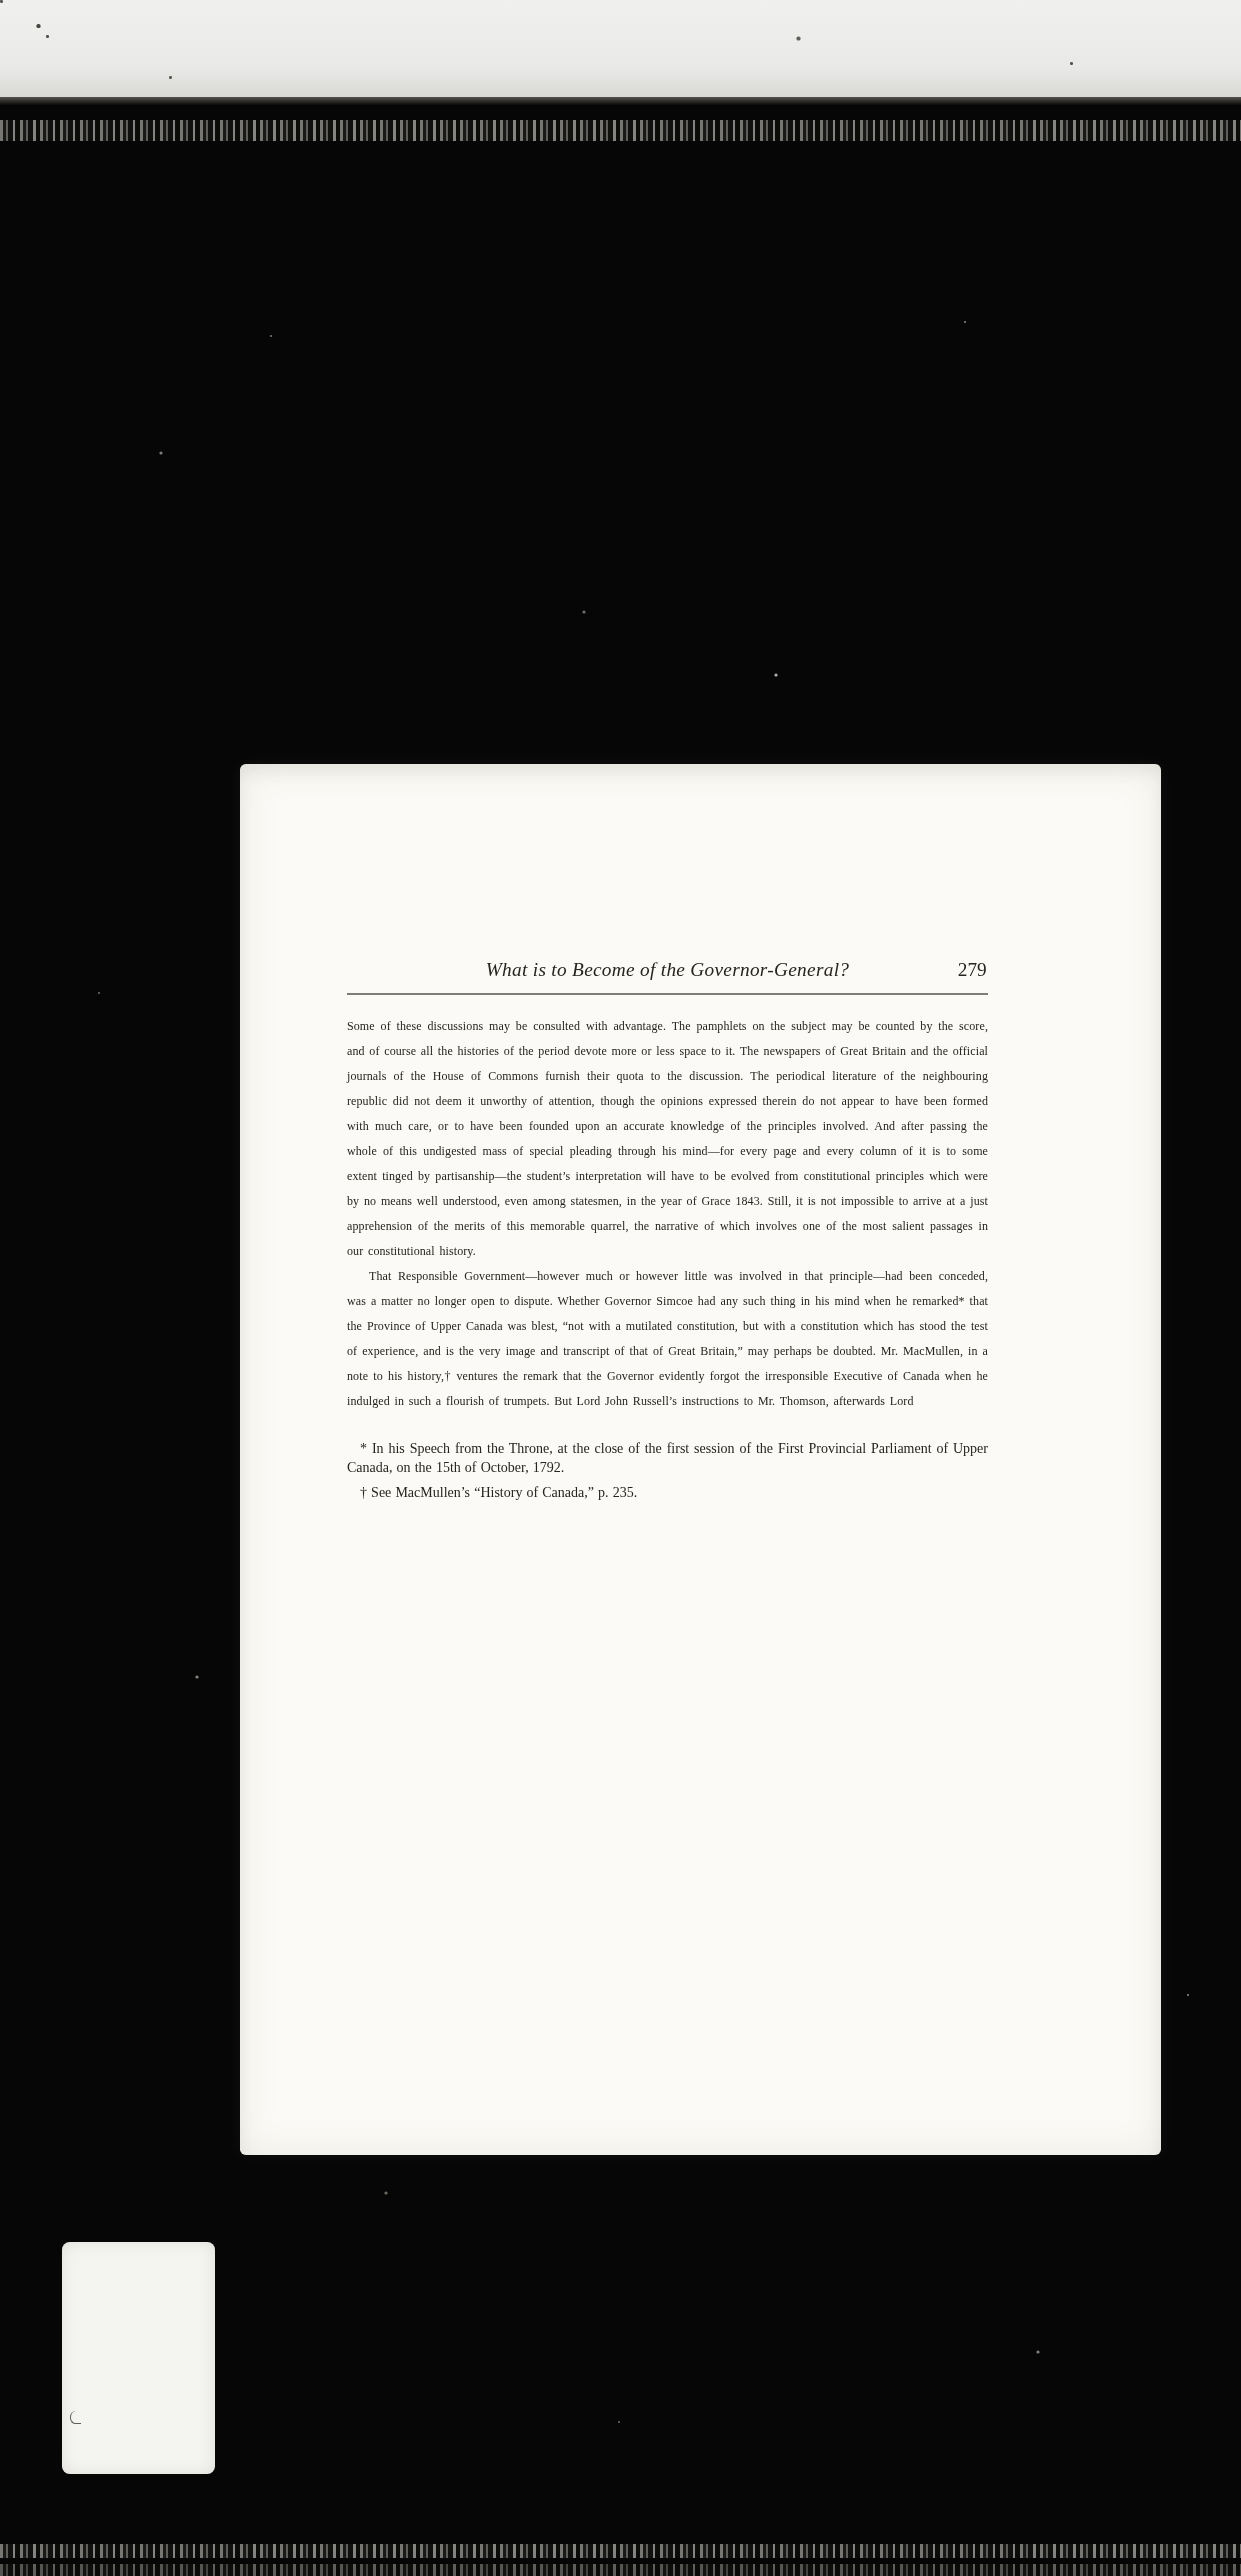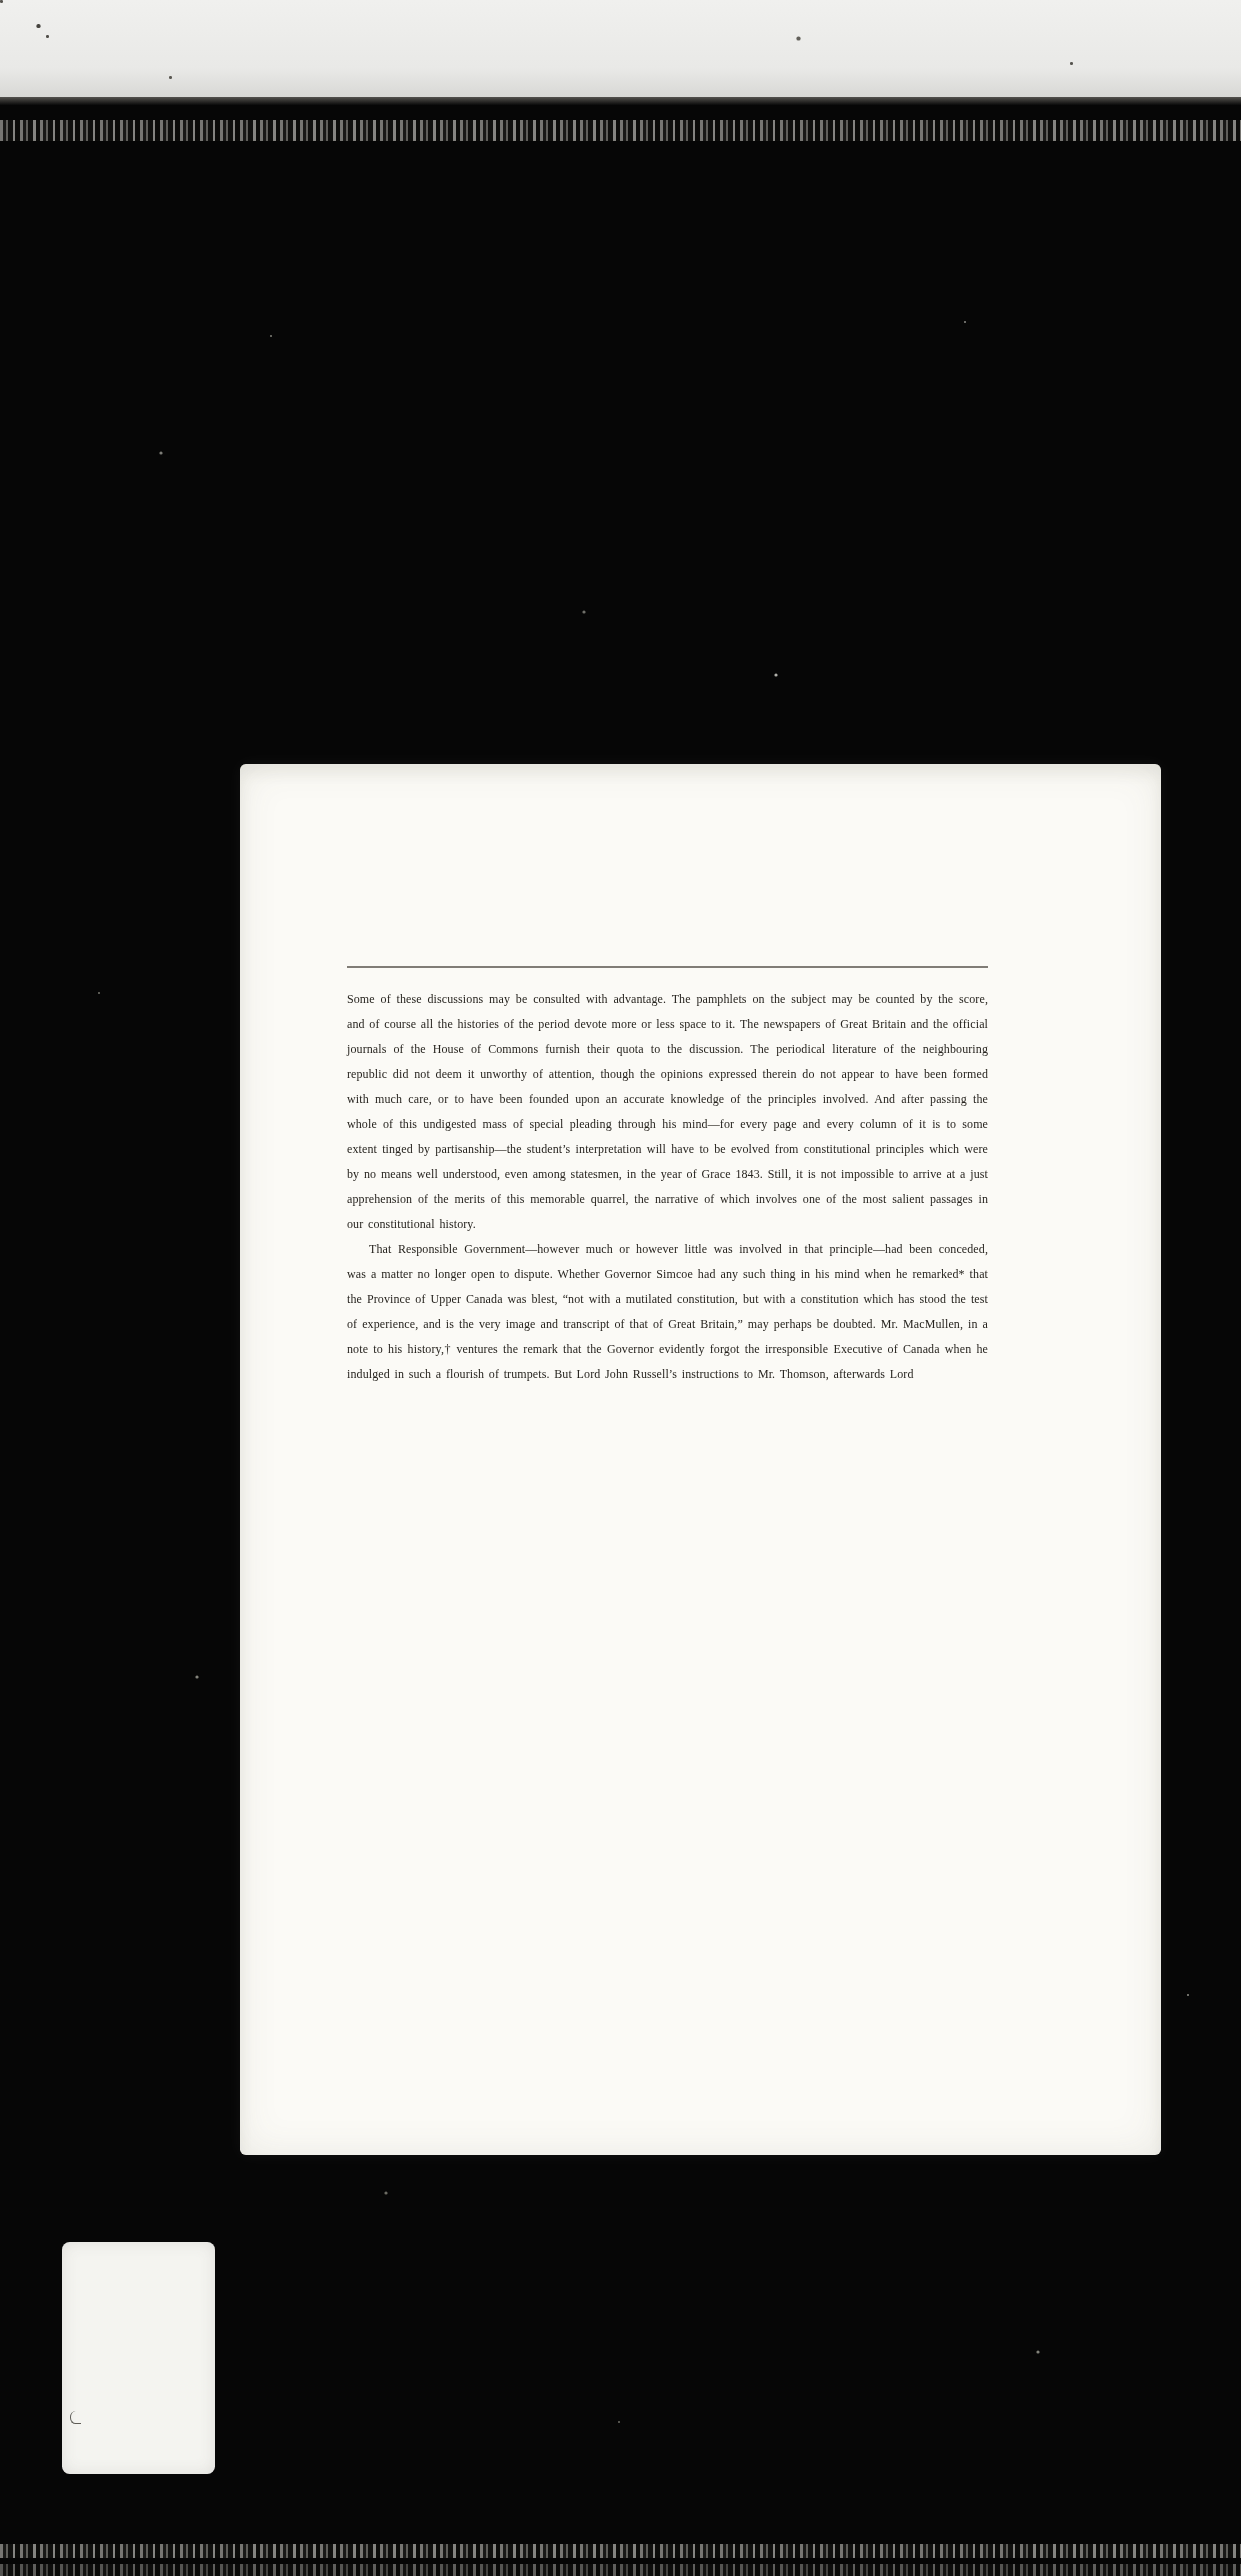--- a/index.html
+++ b/index.html
@@ -140,28 +140,36 @@
 <div class="top-strip-shadow"></div>
 <div class="film-band top"></div>
 <div class="film-band bot1"></div>
 <div class="film-band bot2"></div>
 <div class="dust-light"></div>
 <div class="dust-dark"></div>
 
 <div class="scan-page">
   <div class="text-col">
 
+    <div class="running-head">
+      <span class="title">What is to Become of the Governor-General?</span>
+      <span class="folio">279</span>
+    </div>
 
     <div class="header-rule"></div>
 
     <div class="body-text">
       <p>Some of these discussions may be consulted with advantage. The pamphlets on the subject may be counted by the score, and of course all the histories of the period devote more or less space to it. The newspapers of Great Britain and the official journals of the House of Commons furnish their quota to the discussion. The periodical literature of the neighbouring republic did not deem it unworthy of attention, though the opinions expressed therein do not appear to have been formed with much care, or to have been founded upon an accurate knowledge of the principles involved. And after passing the whole of this undigested mass of special pleading through his mind—for every page and every column of it is to some extent tinged by partisanship—the student’s interpretation will have to be evolved from constitutional principles which were by no means well understood, even among statesmen, in the year of Grace 1843.  Still, it is not impossible to arrive at a just apprehension of the merits of this memorable quarrel, the narrative of which involves one of the most salient passages in our constitutional history.</p>
       <p class="indented">That Responsible Government—however much or however little was involved in that principle—had been conceded, was a matter no longer open to dispute.  Whether Governor Simcoe had any such thing in his mind when he remarked* that the Province of Upper Canada was blest, “not with a mutilated constitution, but with a constitution which has stood the test of experience, and is the very image and transcript of that of Great Britain,” may perhaps be doubted. Mr. MacMullen, in a note to his history,† ventures the remark that the Governor evidently forgot the irresponsible Executive of Canada when he indulged in such a flourish of trumpets.  But Lord John Russell’s instructions to Mr. Thomson, afterwards Lord</p>
     </div>
 
+    <div class="footnotes">
+      <p>* In his Speech from the Throne, at the close of the first session of the First Provincial Parliament of Upper Canada, on the 15th of October, 1792.</p>
+      <p>† See MacMullen’s “History of Canada,” p. 235.</p>
+    </div>
 
   </div>
 </div>
 
 <div class="label-card">
   <div class="mark"></div>
 </div>
 
 
 </body></html>

